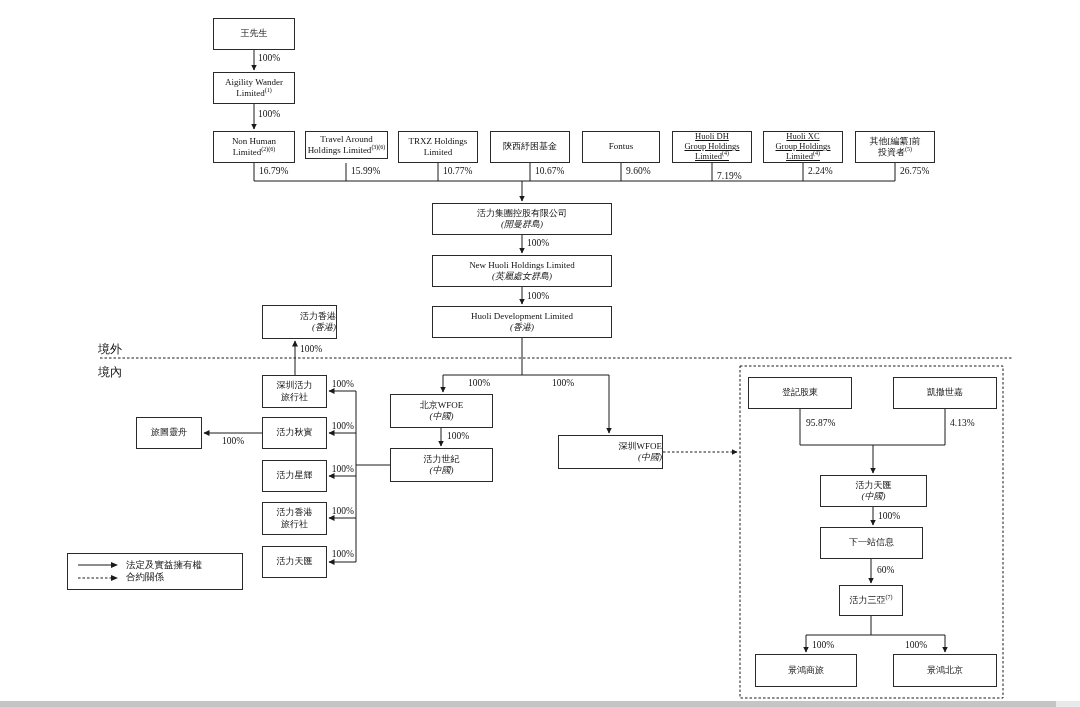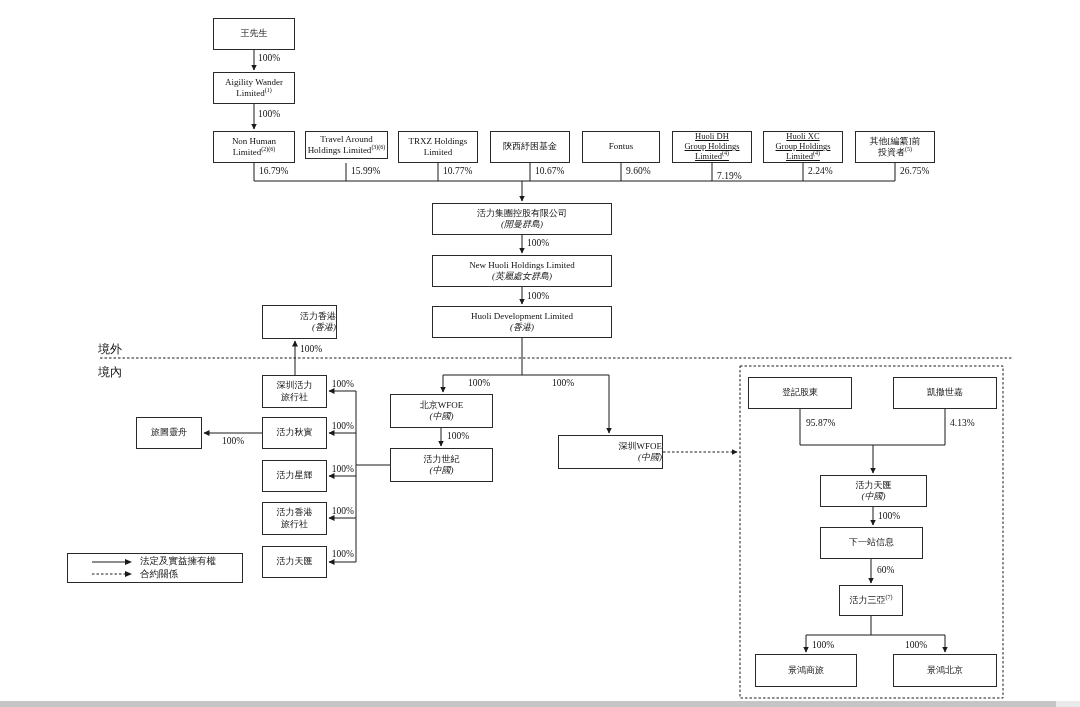--- a/index.html
+++ b/index.html
@@ -10,23 +10,23 @@
        display:flex;flex-direction:column;align-items:center;justify-content:center;
        text-align:center;font-size:9px;line-height:1.25;white-space:nowrap;}
   .box.strong{border-width:1.5px;align-items:flex-end;}
   .box.s3{font-size:8.5px;line-height:1.15;text-decoration:underline;}
   .box .it{font-style:italic;}
   .box sup{font-size:6px;line-height:0;vertical-align:super;}
   .pct{position:absolute;z-index:3;font-size:9.5px;white-space:nowrap;}
   .pct.ra{text-align:right;width:40px;}
   .pct.ca{text-align:center;width:44px;}
   .regionlbl{position:absolute;z-index:3;font-size:12px;}
-  .legend{position:absolute;left:67px;top:553px;width:176px;height:30px;z-index:2;
+  .legend{position:absolute;left:67px;top:553px;width:176px;height:37px;z-index:2;
           border:1px solid #2a2a2a;box-sizing:border-box;background:#fff;
-          display:flex;flex-direction:column;justify-content:center;row-gap:3px;padding-left:23px;}
+          display:flex;flex-direction:column;justify-content:center;row-gap:3px;padding-left:9px;}
   .legend .lrow{display:flex;align-items:center;gap:7px;font-size:9.5px;line-height:1;}
   .scroll-track{position:absolute;left:0;top:701px;width:1080px;height:6px;background:#e9e9e9;z-index:4;}
   .scroll-thumb{position:absolute;left:0;top:701px;width:1056px;height:6px;background:#c5c5c5;z-index:5;}
 </style>
 </head>
 <body>
 
 <div id="stage">
 
   <svg id="wires" width="1080" height="707">

